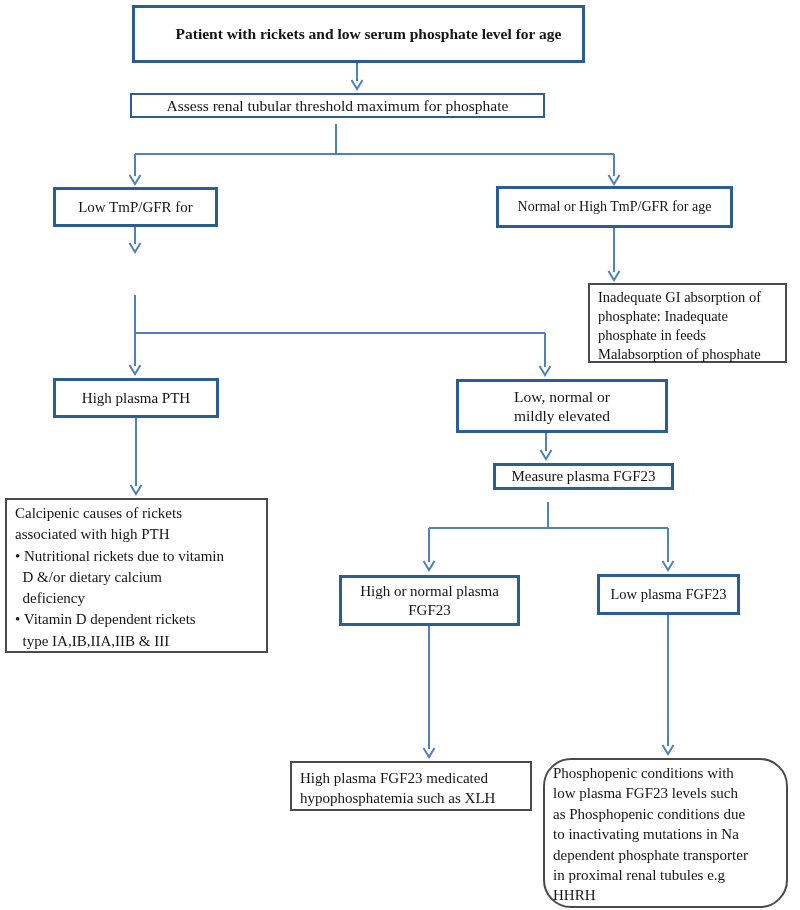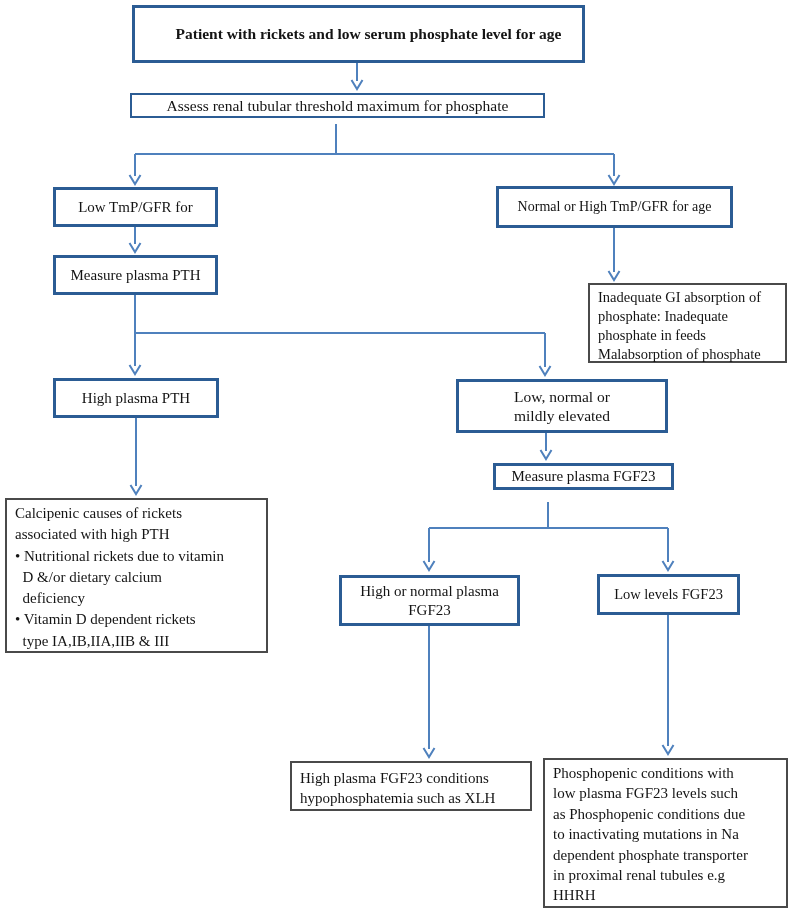--- a/index.html
+++ b/index.html
@@ -87,21 +87,20 @@
   </svg>
 
   <div class="flowbox bold" style="left:132px;top:5px;width:453px;height:58px;font-size:15.5px;">Patient with rickets and low serum phosphate level for age</div>
 
   <div class="flowbox" style="left:130px;top:93px;width:415px;height:25px;font-size:15.5px;border-width:2px;">Assess renal tubular threshold maximum for phosphate</div>
 
   <div class="flowbox" style="left:53px;top:187px;width:165px;height:40px;font-size:15px;">Low TmP/GFR for</div>
 
   <div class="flowbox" style="left:496px;top:186px;width:237px;height:42px;font-size:14px;">Normal or High TmP/GFR for age</div>
 
-  <div class="flowbox" style="left:53px;top:255px;width:165px;height:40px;font-size:15px;">Measure plasma PTH</div>
 
   <div class="notebox" style="left:588px;top:283px;width:199px;height:80px;font-size:14.5px;line-height:1.3;">Inadequate GI absorption of
 phosphate: Inadequate
 phosphate in feeds
 Malabsorption of phosphate</div>
 
   <div class="flowbox" style="left:53px;top:378px;width:166px;height:40px;font-size:15px;">High plasma PTH</div>
 
   <div class="flowbox" style="left:456px;top:379px;width:212px;height:54px;font-size:15.5px;">Low, normal or
 mildly elevated</div>
@@ -112,26 +111,26 @@
 associated with high PTH
 • Nutritional rickets due to vitamin
   D &amp;/or dietary calcium
   deficiency
 • Vitamin D dependent rickets
   type IA,IB,IIA,IIB &amp; III</div>
 
   <div class="flowbox" style="left:339px;top:575px;width:181px;height:51px;font-size:15px;">High or normal plasma
 FGF23</div>
 
-  <div class="flowbox" style="left:597px;top:574px;width:143px;height:41px;font-size:14.5px;">Low levels FGF23</div>
+  <div class="flowbox" style="left:597px;top:574px;width:143px;height:41px;font-size:14.5px;">Low plasma FGF23</div>
 
-  <div class="notebox" style="left:290px;top:761px;width:242px;height:50px;font-size:15px;line-height:1.35;padding-top:5px;">High plasma FGF23 conditions
+  <div class="notebox" style="left:290px;top:761px;width:242px;height:50px;font-size:15px;line-height:1.35;padding-top:5px;">High plasma FGF23 medicated
 hypophosphatemia such as XLH</div>
 
-  <div class="notebox" style="left:543px;top:758px;width:245px;height:150px;font-size:15px;line-height:1.36;">Phosphopenic conditions with
+  <div class="notebox" style="left:543px;top:758px;width:245px;height:150px;font-size:15px;line-height:1.36;border-radius:28px;">Phosphopenic conditions with
 low plasma FGF23 levels such
 as Phosphopenic conditions due
 to inactivating mutations in Na
 dependent phosphate transporter
 in proximal renal tubules e.g
 HHRH</div>
 
 </div>
 
 </body></html>

